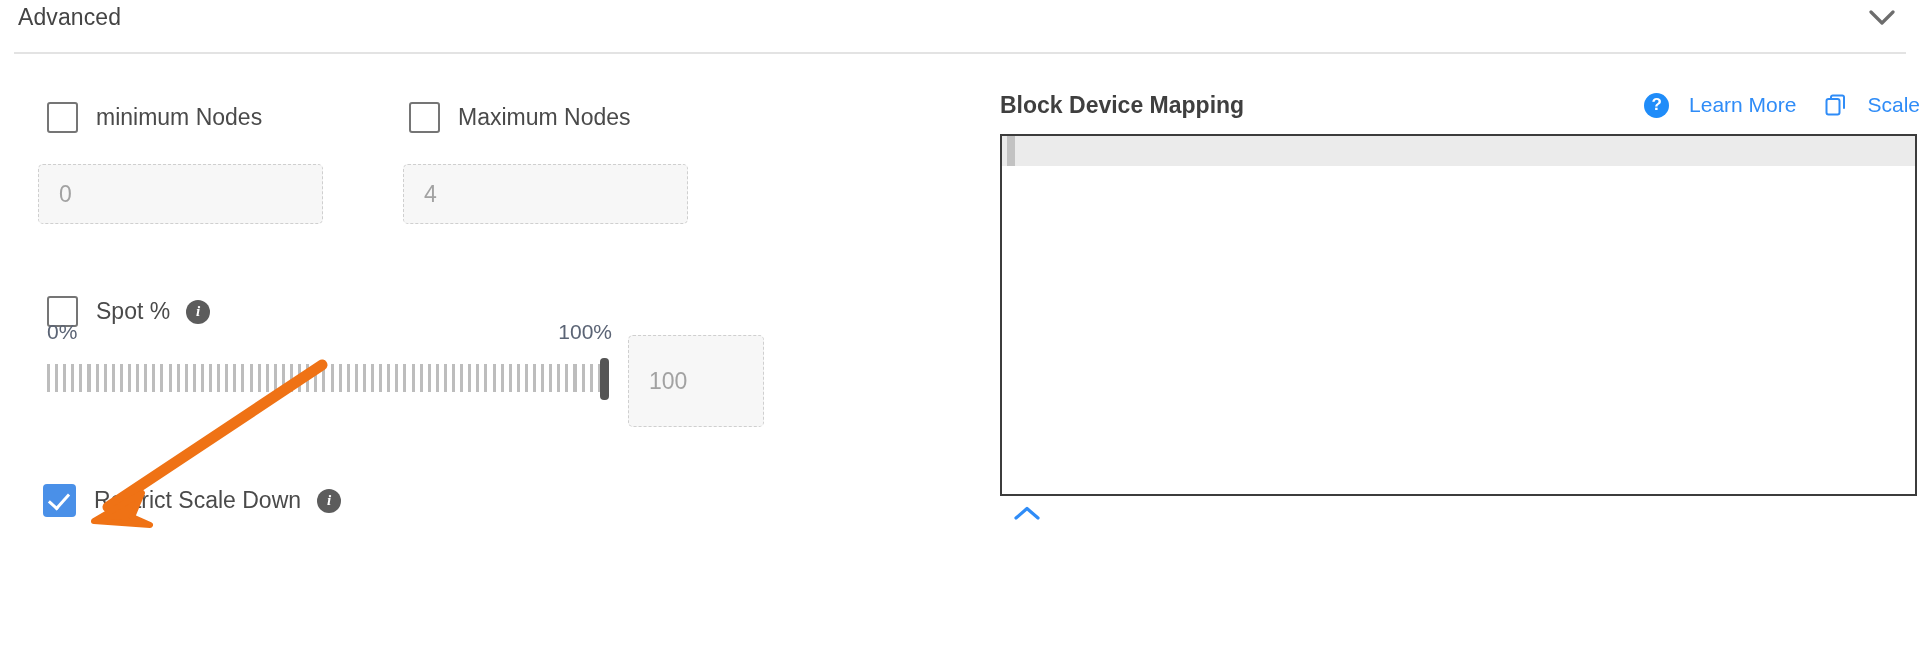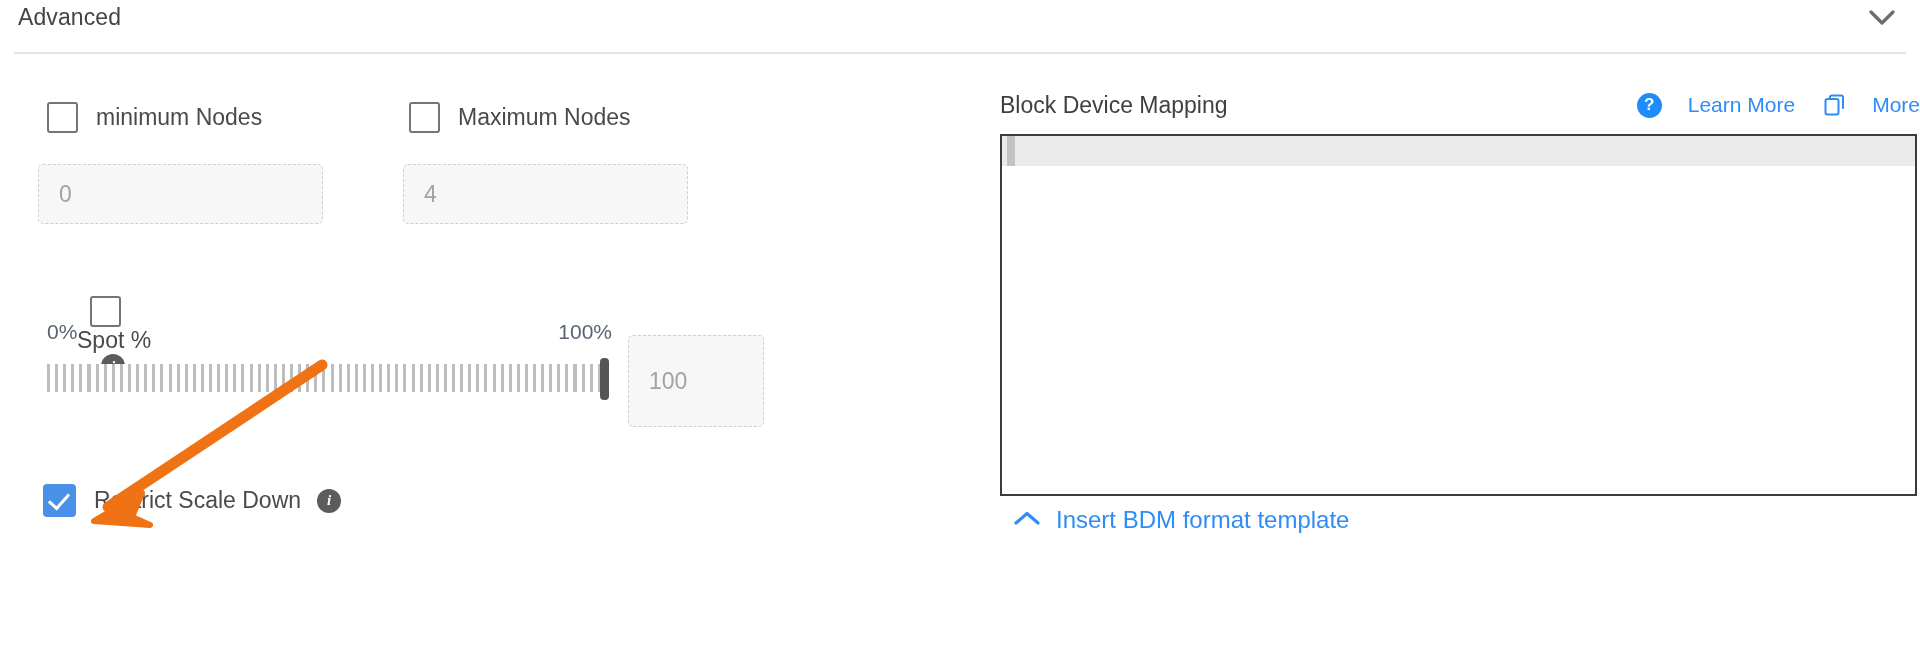--- a/index.html
+++ b/index.html
@@ -38,21 +38,21 @@
     width: 1892px; height: 2px;
     background: #e3e3e3;
   }
 
   
   .left-col { position: absolute; left: 0; top: 52px; width: 980px; height: 604px; }
 
   .cb-group { position: absolute; display: flex; align-items: center; }
   .cb-group.min { left: 47px; top: 50px; }
   .cb-group.max { left: 409px; top: 50px; align-items: center; }
-  .cb-group.spot { left: 59px; top: 244px; flex-direction: column; }
+  .cb-group.spot { left: 47px; top: 244px; }
   .cb-group.restrict { left: 43px; top: 432px; }
 
   .checkbox {
     width: 31px; height: 31px;
     border: 2.5px solid #757575;
     border-radius: 3px;
     background: #ffffff;
     flex: 0 0 auto;
     cursor: pointer;
   }
@@ -141,24 +141,24 @@
     cursor: pointer;
   }
 
   
   .right-col { position: absolute; left: 1000px; top: 52px; width: 920px; height: 604px; }
   .bdm-header {
     position: absolute; left: 0; top: 36px;
     width: 920px; height: 34px;
     display: flex; align-items: center;
   }
-  .bdm-title { font-size: 23px; color: #3f3f3f; }
+  .bdm-title { font-size: 23px; color: #3f3f3f; font-weight: bold; }
   .bdm-actions { margin-left: auto; display: flex; align-items: center; gap: 28px; }
   .link-row { display: flex; align-items: center; cursor: pointer; }
-  .link-text { color: #2f8cf7; font-size: 21px; margin-left: 26px; white-space: nowrap; }
+  .link-text { color: #2f8cf7; font-size: 21px; margin-left: 20px; white-space: nowrap; }
   .q-icon {
     width: 25px; height: 25px; border-radius: 50%;
     background: #1f8cf9; color: #fff;
     display: inline-flex; align-items: center; justify-content: center;
     font-size: 17px; font-weight: bold;
     font-family: "Liberation Sans", sans-serif;
   }
   .copy-icon { width: 23px; height: 23px; }
 
   .code-editor {
@@ -261,39 +261,38 @@
           <span class="q-icon">?</span>
           <span class="link-text">Learn More</span>
         </span>
         <span class="link-row">
           <span class="copy-icon">
             <svg width="23" height="23" viewBox="0 0 23 23" fill="none" aria-hidden="true">
               <rect x="2.5" y="5" width="13" height="15.5" rx="2" stroke="#2f8cf7" stroke-width="2"></rect>
               <path d="M7 5 V3.2 A1.7 1.7 0 0 1 8.7 1.5 H18.3 A1.7 1.7 0 0 1 20 3.2 V14" stroke="#2f8cf7" stroke-width="2" stroke-linecap="round"></path>
             </svg>
           </span>
-          <span class="link-text">More</span>
+          <span class="link-text">Scale</span>
         </span>
       </span>
     </div>
 
     <div class="code-editor">
       <div class="code-line-active">
         <div class="code-gutter-cursor"></div>
         <div></div>
       </div>
     </div>
 
     <div class="insert-link">
       <span>
         <svg width="26" height="15" viewBox="0 0 26 15" fill="none" aria-hidden="true">
           <path d="M2 12 L13 2.5 L24 12" stroke="#2f8cf7" stroke-width="3.2" stroke-linecap="round" stroke-linejoin="round"></path>
         </svg>
       </span>
-      <span class="lt">Insert BDM format template</span>
     </div>
   </div>
 
   <div class="annot-arrow">
     <svg width="340" height="185" viewBox="0 0 340 185" fill="none" aria-hidden="true">
       <path d="M262 10 L48 152" stroke="#ef7215" stroke-width="11" stroke-linecap="round"></path>
       <path d="M34 166 L78 140 L70 160 L86 168 Z" fill="#ef7215"></path>
       <path d="M34 166 L82 138 L72 162 L90 170 Z" fill="#ef7215" stroke="#ef7215" stroke-width="6" stroke-linejoin="round"></path>
     </svg>
   </div>

